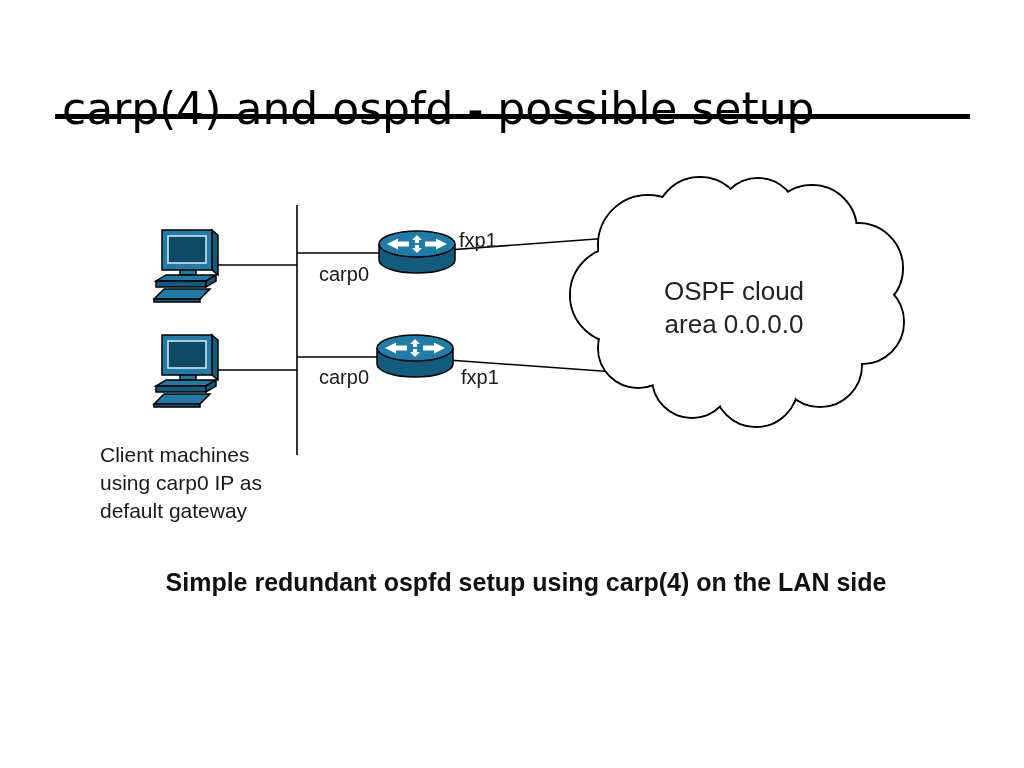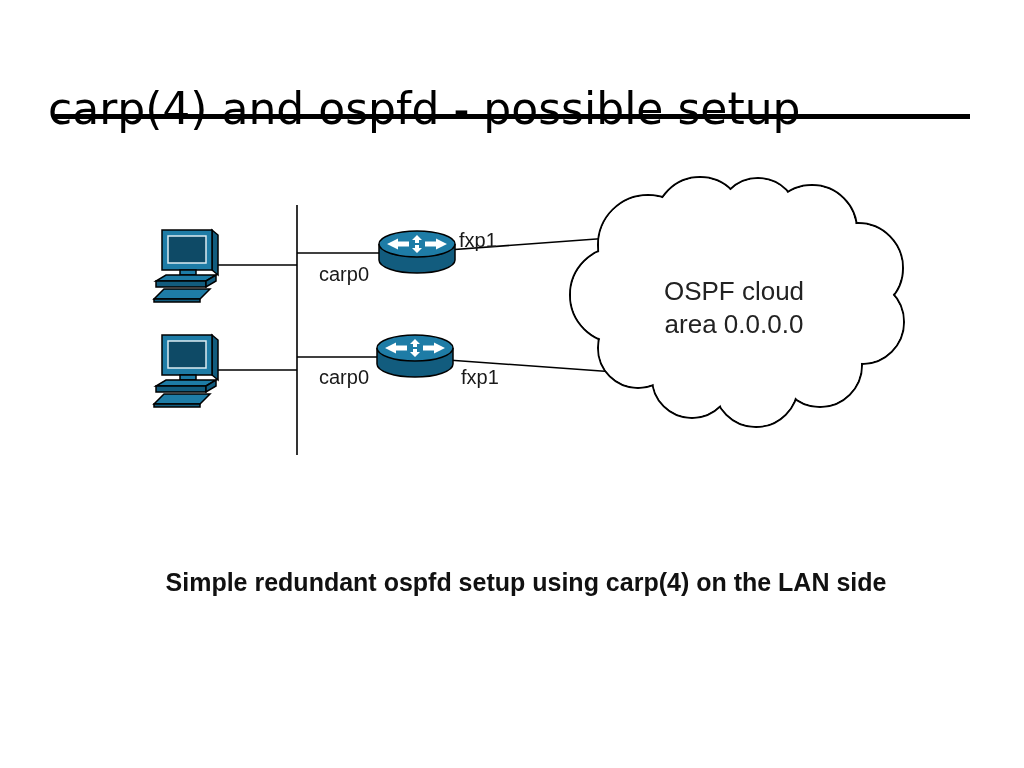--- a/index.html
+++ b/index.html
@@ -1,18 +1,18 @@
 <!DOCTYPE html>
 <html><head>
 <meta charset="utf-8">
 <style>
   html,body{margin:0;padding:0;background:#ffffff;}
   .slide{position:relative;width:1024px;height:768px;background:#ffffff;overflow:hidden;
          font-family:"Liberation Sans",sans-serif;}
-  .title{position:absolute;left:48px;top:54px;font-family:"DejaVu Sans",sans-serif;
+  .title{position:absolute;left:62px;top:54px;font-family:"DejaVu Sans",sans-serif;
          font-size:44px;font-weight:400;color:#000;letter-spacing:0px;white-space:nowrap;}
   .title-underline{position:absolute;left:55px;top:114px;width:915px;height:5px;background:#000;}
   .diagram-svg{position:absolute;left:0;top:0;width:1024px;height:768px;}
   .ln{stroke:#000;stroke-width:1.6;fill:none;}
   .outl{stroke:#000;stroke-width:1.5;}
   .cloud-stroke{fill:#ffffff;stroke:#000;stroke-width:2;}
   .cloud-fill{fill:#ffffff;stroke:none;}
   .dlabel{font-family:"Liberation Sans",sans-serif;font-size:20px;fill:#1a1a1a;}
   .cloud-label{font-family:"Liberation Sans",sans-serif;font-size:26px;fill:#222;text-anchor:middle;}
   .client-note{position:absolute;left:100px;top:441px;font-size:21px;line-height:28px;color:#1a1a1a;}
@@ -110,16 +110,21 @@
       <text class="cloud-label" x="734" y="300">OSPF cloud</text>
       <text class="cloud-label" x="734" y="333">area 0.0.0.0</text>
     </g>
 
     <text class="dlabel" x="319" y="281">carp0</text>
     <text class="dlabel" x="459" y="247">fxp1</text>
     <text class="dlabel" x="319" y="384">carp0</text>
     <text class="dlabel" x="461" y="384">fxp1</text>
   </svg>
 
+  <div class="client-note">
+    <div>Client machines</div>
+    <div>using carp0 IP as</div>
+    <div>default gateway</div>
+  </div>
 
   <div class="caption">Simple redundant ospfd setup using carp(4) on the LAN side</div>
 
 </div>
 
 </body></html>

